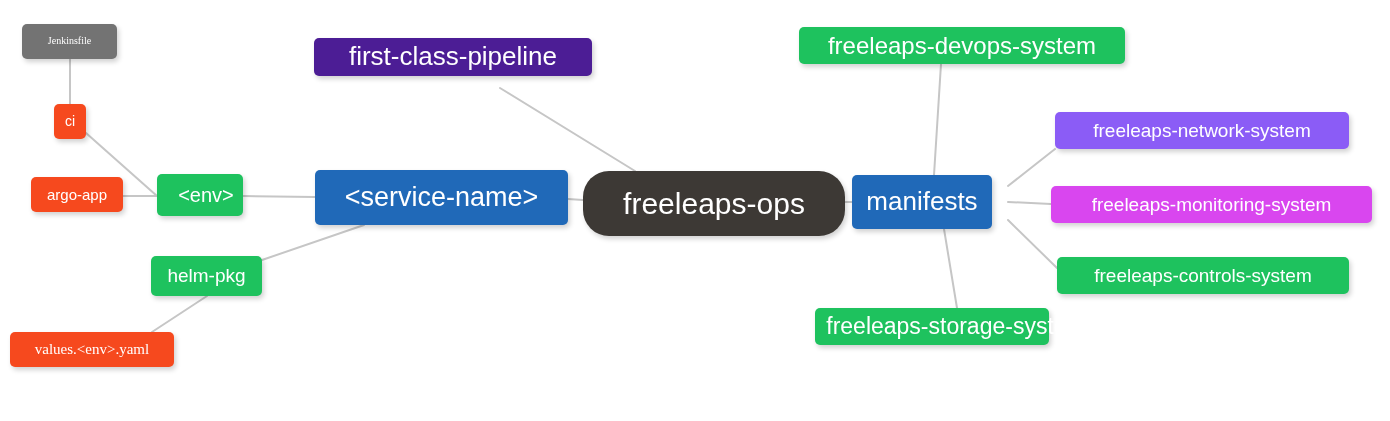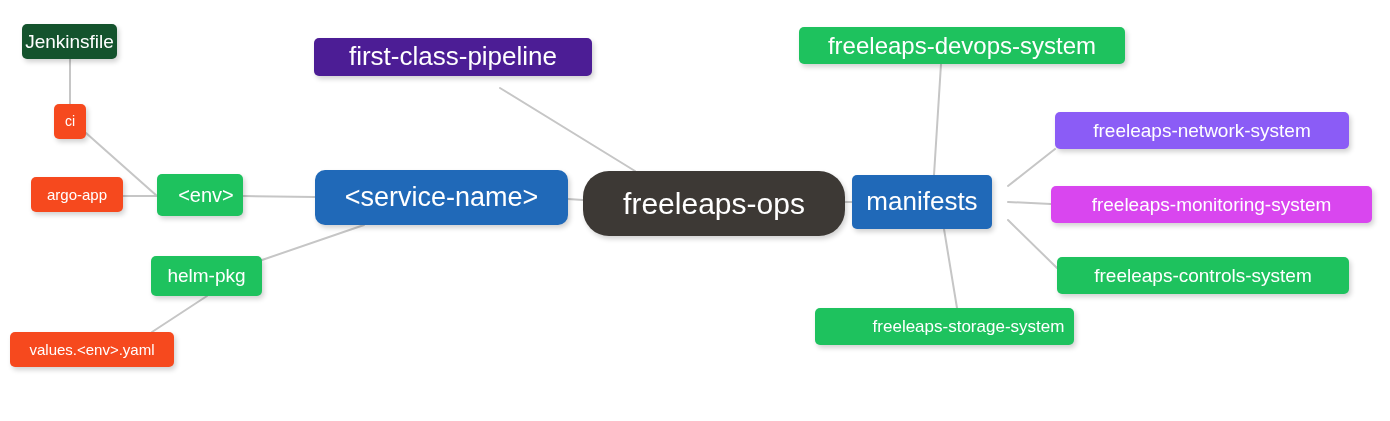--- a/index.html
+++ b/index.html
@@ -52,59 +52,59 @@
       <line x1="500" y1="88" x2="635" y2="171" stroke="#c6c6c6" stroke-width="2" stroke-linecap="round"></line>
       <line x1="568" y1="199" x2="583" y2="200" stroke="#c6c6c6" stroke-width="2" stroke-linecap="round"></line>
       <line x1="845" y1="202" x2="852" y2="202" stroke="#c6c6c6" stroke-width="2" stroke-linecap="round"></line>
       <line x1="934" y1="175" x2="941" y2="64" stroke="#c6c6c6" stroke-width="2" stroke-linecap="round"></line>
       <line x1="1008" y1="186" x2="1055" y2="149" stroke="#c6c6c6" stroke-width="2" stroke-linecap="round"></line>
       <line x1="1008" y1="202" x2="1051" y2="204" stroke="#c6c6c6" stroke-width="2" stroke-linecap="round"></line>
       <line x1="1008" y1="220" x2="1057" y2="268" stroke="#c6c6c6" stroke-width="2" stroke-linecap="round"></line>
       <line x1="944" y1="229" x2="957" y2="308" stroke="#c6c6c6" stroke-width="2" stroke-linecap="round"></line>
     </svg>
   <div id="node-layer">
-      <div class="node" style="left: 22px; top: 24px; width: 95px; height: 35px; background: #14532d; font-size: 19px;">
+      <div class="node" style="left: 22px; top: 24px; width: 95px; height: 35px; background: #737373; font-size: 10px; font-family: Liberation Serif, serif;">
         <span>Jenkinsfile</span>
       </div>
       <div class="node" style="left: 54px; top: 104px; width: 32px; height: 35px; background: rgb(246, 73, 30); font-size: 14px;">
         <span>ci</span>
       </div>
       <div class="node" style="left: 31px; top: 177px; width: 92px; height: 35px; background: rgb(246, 73, 30); font-size: 15px;">
         <span>argo-app</span>
       </div>
       <div class="node" style="left: 157px; top: 174px; width: 86px; height: 42px; background: rgb(30, 194, 94); font-size: 20px; padding-left: 12px;">
         <span>&lt;env&gt;</span>
       </div>
       <div class="node" style="left: 151px; top: 256px; width: 111px; height: 40px; background: rgb(30, 194, 94); font-size: 19px;">
         <span>helm-pkg</span>
       </div>
-      <div class="node" style="left: 10px; top: 332px; width: 164px; height: 35px; background: rgb(246, 73, 30); font-size: 15px;">
+      <div class="node" style="left: 10px; top: 332px; width: 164px; height: 35px; background: rgb(246, 73, 30); font-size: 15px; font-family: Liberation Serif, serif;">
         <span>values.&lt;env&gt;.yaml</span>
       </div>
       <div class="node" style="left: 314px; top: 38px; width: 278px; height: 38px; background: #4c1d95; font-size: 26px;">
         <span>first-class-pipeline</span>
       </div>
-      <div class="node" style="left: 315px; top: 170px; width: 253px; height: 55px; background: rgb(32, 105, 184); font-size: 27px; border-radius: 10px;">
+      <div class="node" style="left: 315px; top: 170px; width: 253px; height: 55px; background: rgb(32, 105, 184); font-size: 27px;">
         <span>&lt;service-name&gt;</span>
       </div>
       <div class="node" style="left: 583px; top: 171px; width: 262px; height: 65px; background: rgb(61, 57, 53); font-size: 30px; border-radius: 26px;">
         <span>freeleaps-ops</span>
       </div>
       <div class="node" style="left: 852px; top: 175px; width: 140px; height: 54px; background: rgb(32, 105, 184); font-size: 26px;">
         <span>manifests</span>
       </div>
       <div class="node" style="left: 799px; top: 27px; width: 326px; height: 37px; background: rgb(30, 194, 94); font-size: 24px;">
         <span>freeleaps-devops-system</span>
       </div>
       <div class="node" style="left: 1055px; top: 112px; width: 294px; height: 37px; background: #8b5cf6; font-size: 19px;">
         <span>freeleaps-network-system</span>
       </div>
       <div class="node" style="left: 1051px; top: 186px; width: 321px; height: 37px; background: #d946ef; font-size: 19px;">
         <span>freeleaps-monitoring-system</span>
       </div>
       <div class="node" style="left: 1057px; top: 257px; width: 292px; height: 37px; background: rgb(30, 194, 94); font-size: 19px;">
         <span>freeleaps-controls-system</span>
       </div>
-      <div class="node" style="left: 815px; top: 308px; width: 259px; height: 37px; background: rgb(30, 194, 94); font-size: 17px; padding-left: 48px;">
+      <div class="node" style="left: 815px; top: 308px; width: 234px; height: 37px; background: rgb(30, 194, 94); font-size: 23px; padding-left: 48px;">
         <span>freeleaps-storage-system</span>
       </div>
     </div>
 </div>
 
 </body></html>

